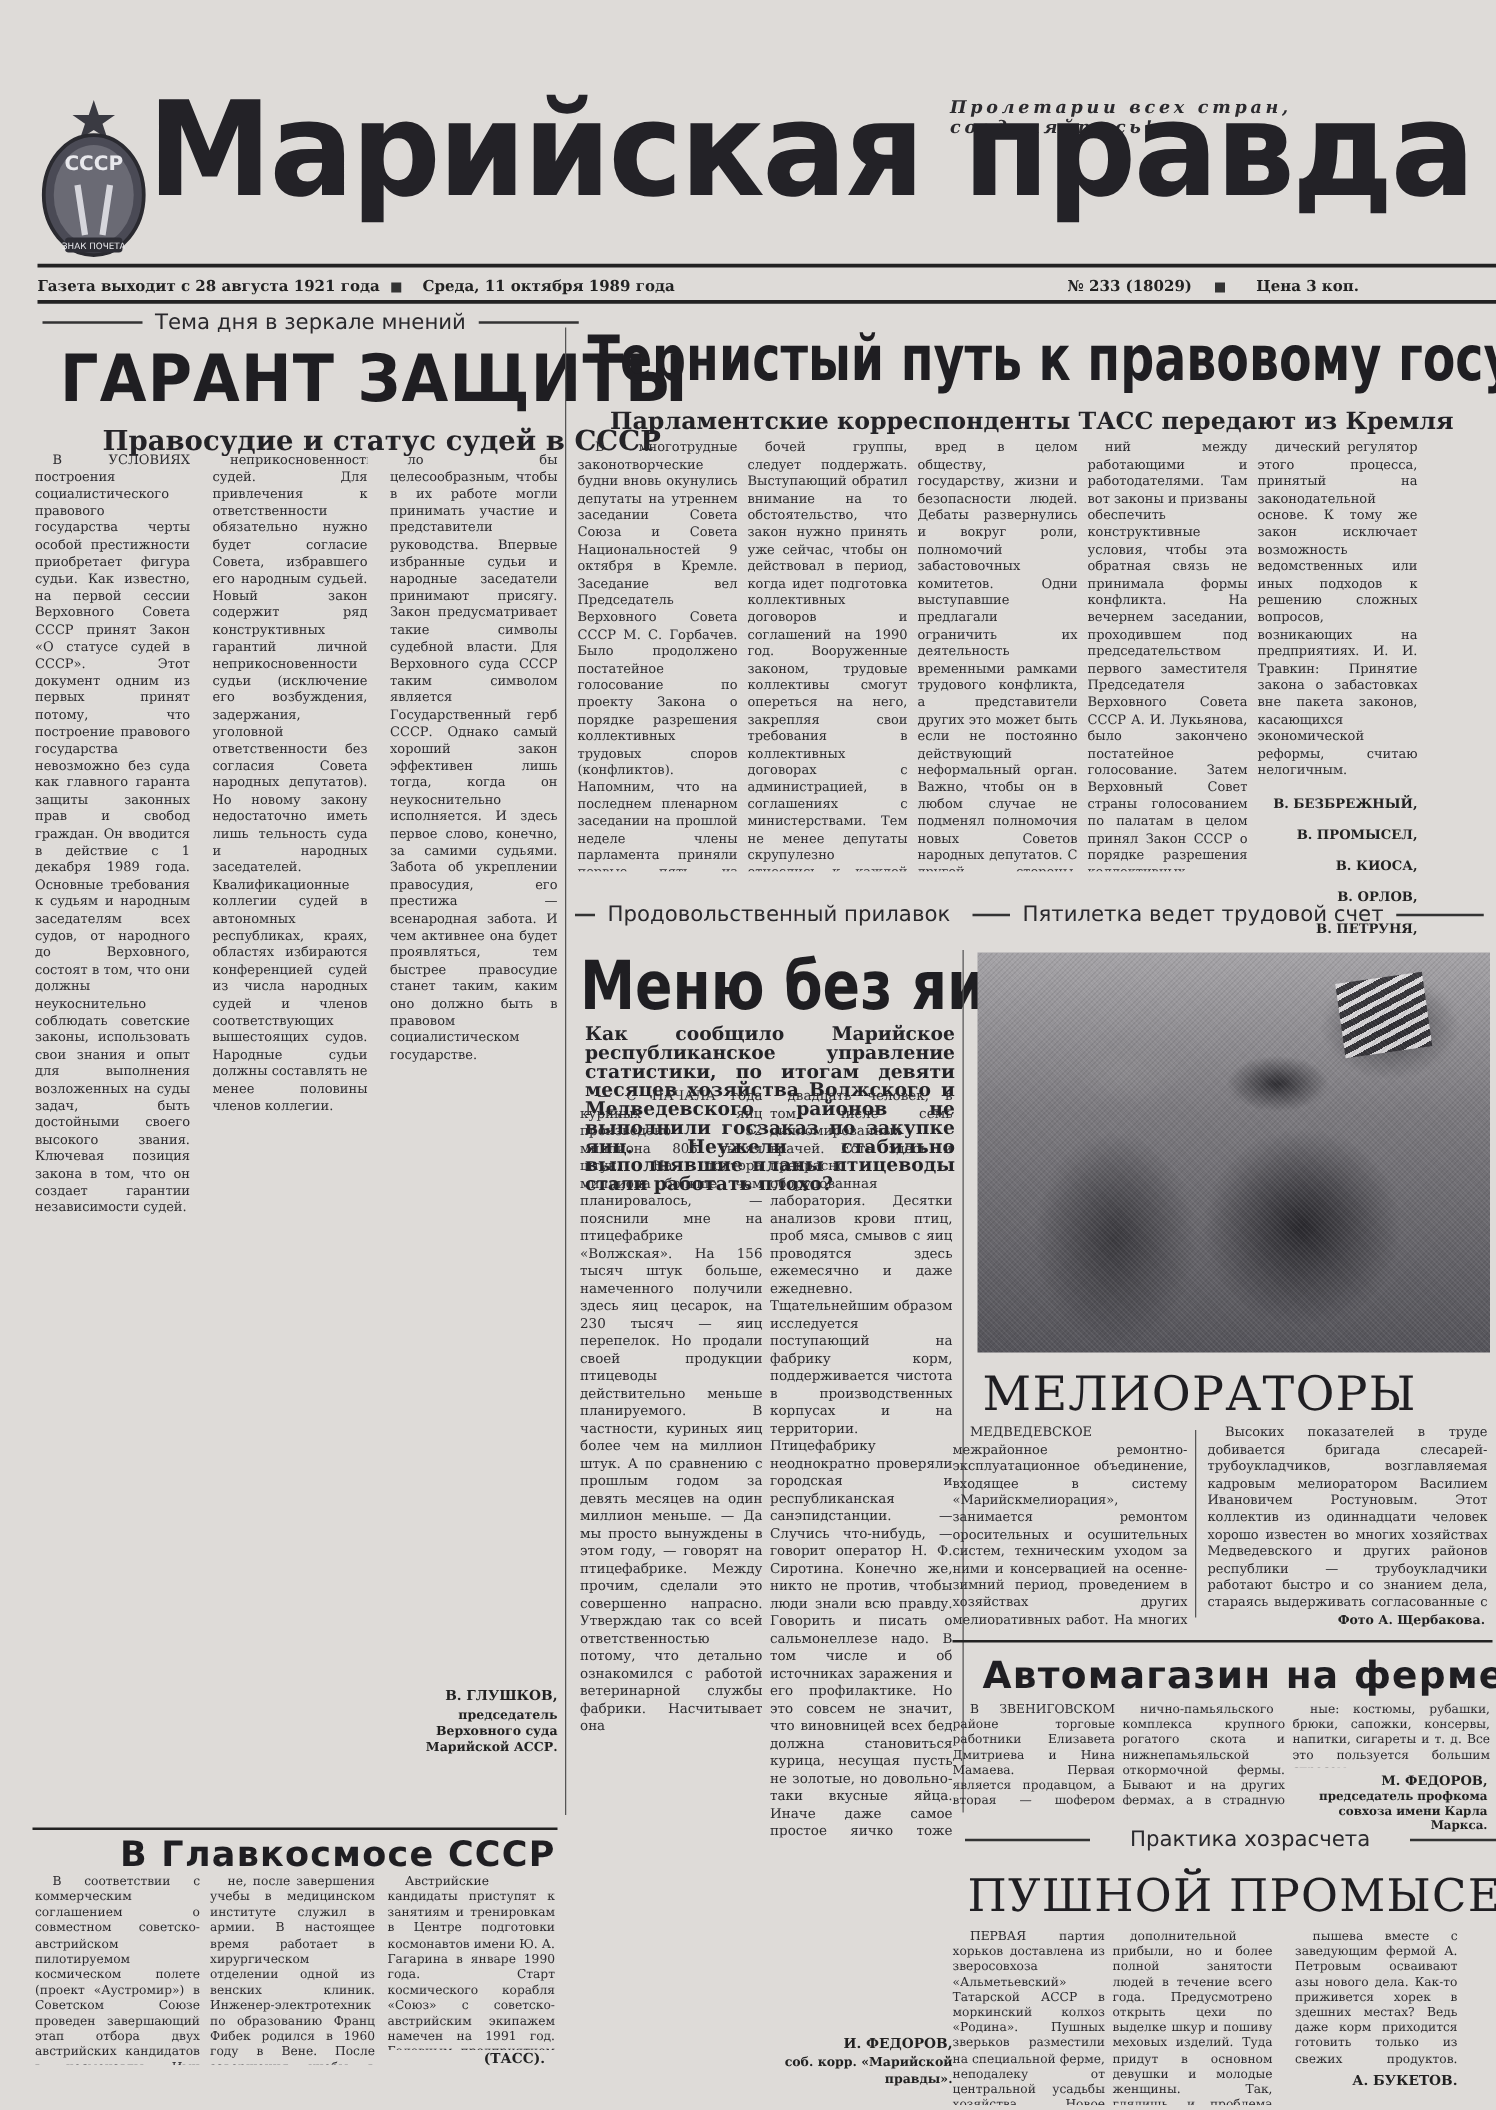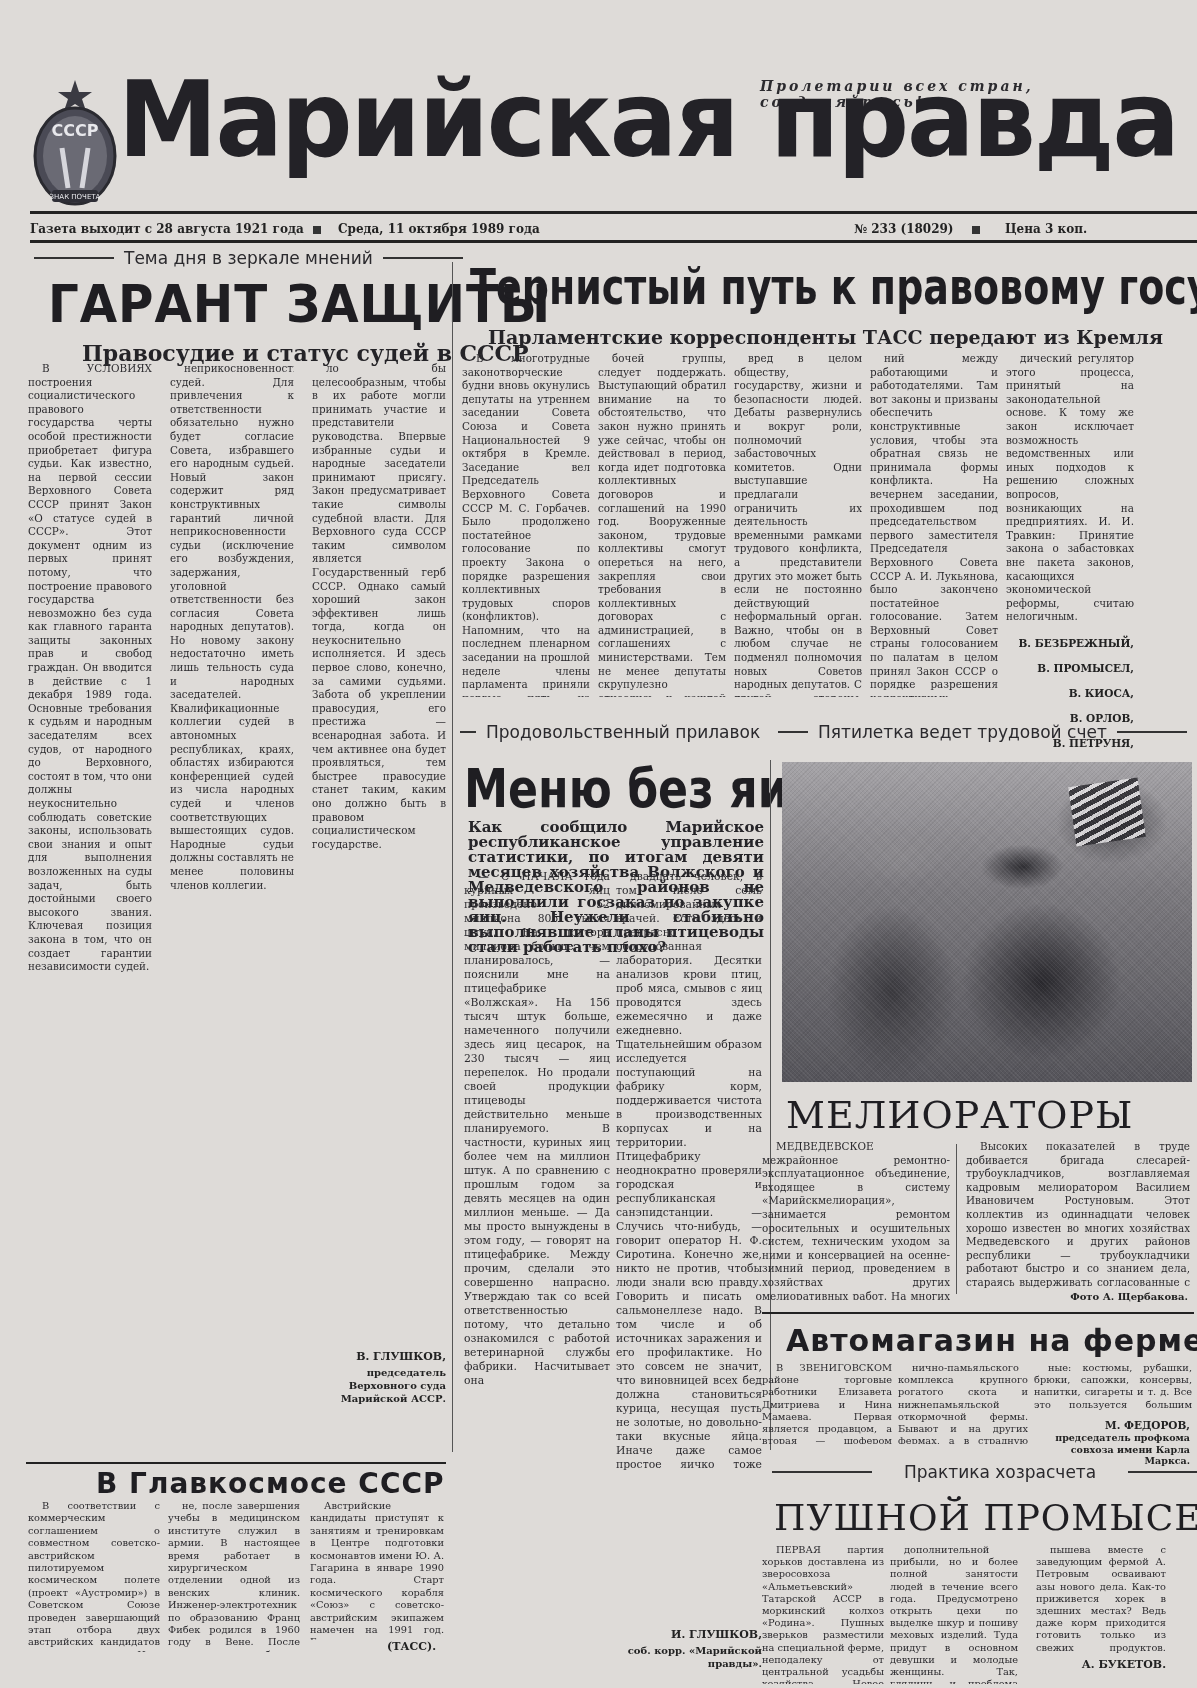--- a/index.html
+++ b/index.html
@@ -122,21 +122,21 @@
       <span>Продовольственный прилавок</span>
     </div>
     <div class="h-big" style="left:464px;top:762px;font-size:54px;transform:scaleX(0.82);transform-origin:left;">Меню без яиц?</div>
     <div class="lead" style="left:468px;top:820px;width:296px;">Как сообщило Марийское республиканское управление статистики, по итогам девяти месяцев хозяйства Волжского и Медведевского районов не выполнили госзаказ по закупке яиц. Неужели стабильно выполнявшие планы птицеводы стали работать плохо?</div>
     <div class="col" style="left:464px;top:870px;width:146px;height:570px;font-size:10.8px;line-height:14px;">
         <p>— С НАЧАЛА года куриных яиц произведено 52 миллиона 805 тысяч штук. На полтора миллиона больше, чем планировалось, — пояснили мне на птицефабрике «Волжская». На 156 тысяч штук больше, намеченного получили здесь яиц цесарок, на 230 тысяч — яиц перепелок. Но продали своей продукции птицеводы действительно меньше планируемого. В частности, куриных яиц более чем на миллион штук. А по сравнению с прошлым годом за девять месяцев на один миллион меньше. — Да мы просто вынуждены в этом году, — говорят на птицефабрике. Между прочим, сделали это совершенно напрасно. Утверждаю так со всей ответственностью потому, что детально ознакомился с работой ветеринарной службы фабрики. Насчитывает она</p>
       </div>
     <div class="col" style="left:616px;top:870px;width:146px;height:600px;font-size:10.8px;line-height:14px;">
         <p>двадцать человек, в том числе семь дипломированных врачей. Есть здесь и прекрасно оборудованная лаборатория. Десятки анализов крови птиц, проб мяса, смывов с яиц проводятся здесь ежемесячно и даже ежедневно. Тщательнейшим образом исследуется поступающий на фабрику корм, поддерживается чистота в производственных корпусах и на территории. Птицефабрику неоднократно проверяли городская и республиканская санэпидстанции. — Случись что-нибудь, — говорит оператор Н. Ф. Сиротина. Конечно же, никто не против, чтобы люди знали всю правду. Говорить и писать о сальмонеллезе надо. В том числе и об источниках заражения и его профилактике. Но это совсем не значит, что виновницей всех бед должна становиться курица, несущая пусть не золотые, но довольно-таки вкусные яйца. Иначе даже самое простое яичко тоже вскоре попадет в разряд дефицита. Такая перспектива вполне реальна.</p>
       </div>
-    <div class="sign" style="left:616px;top:1628px;width:146px;">И. ГЛУШКОВ,</div>
+    <div class="sign" style="left:616px;top:1628px;width:146px;">И. ФЕДОРОВ,</div>
     <div class="sign" style="left:616px;top:1644px;width:146px;font-size:10px;line-height:13px;">соб. корр. «Марийской правды».</div>
   </section>
 
   <div class="vline" style="left:770px;top:760px;height:690px;"></div>
 
   <section>
     <div class="rubric" style="left:778px;top:722px;">
       <span class="ln" style="width:30px;"></span>
       <span>Пятилетка ведет трудовой счет</span>
       <span class="ln" style="width:70px;"></span>

